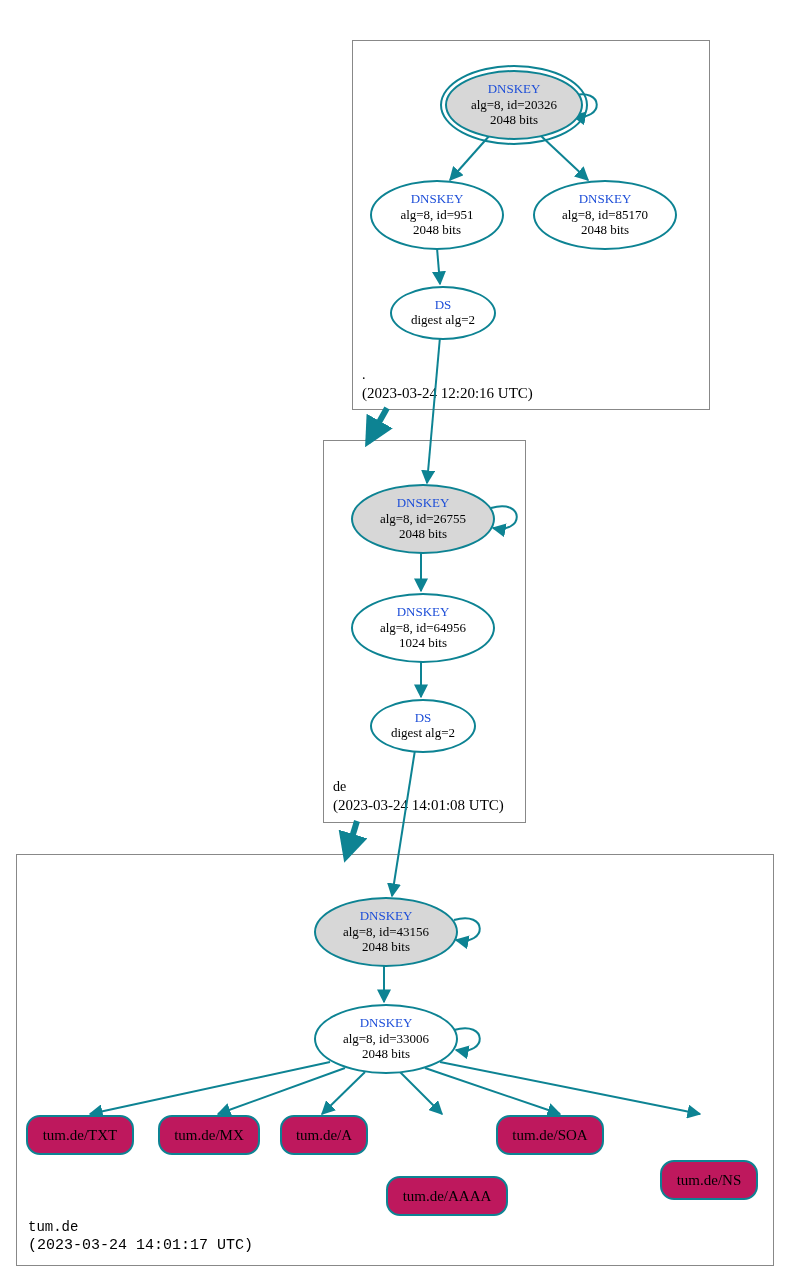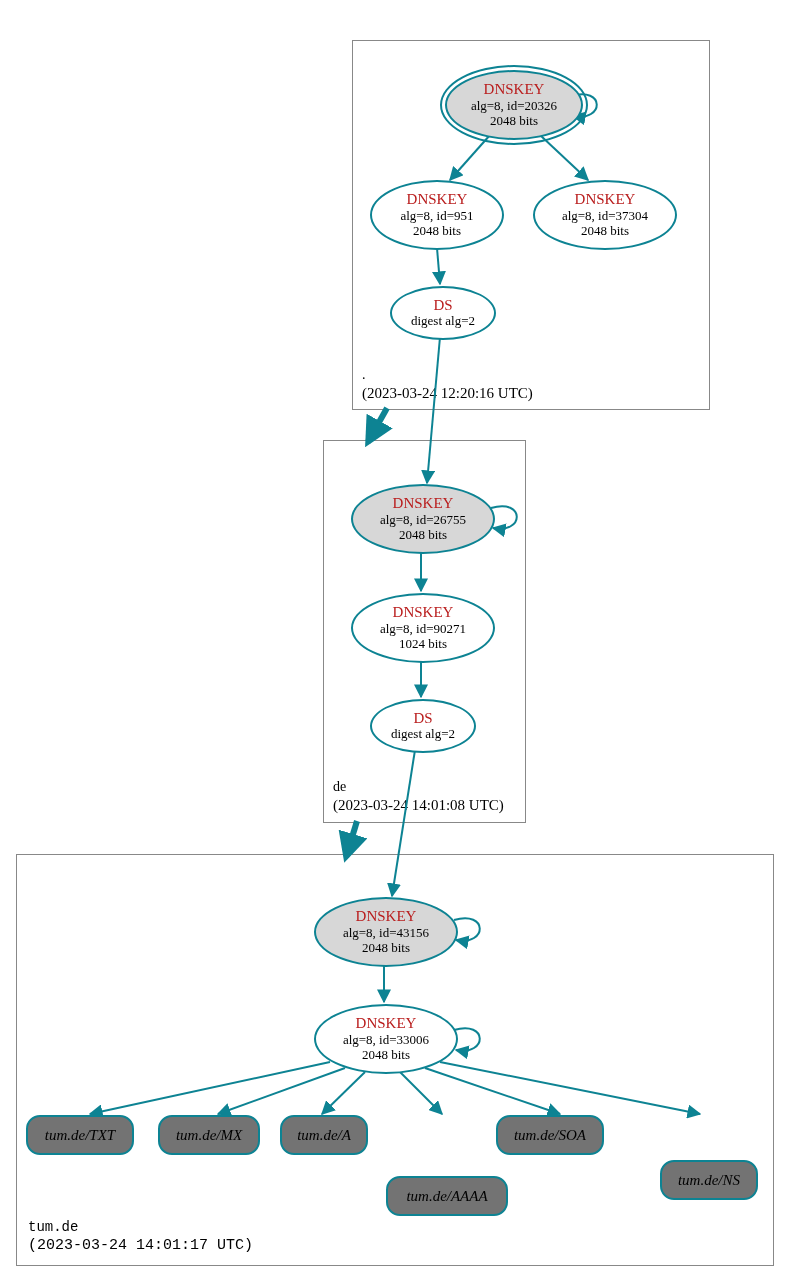--- a/index.html
+++ b/index.html
@@ -43,41 +43,40 @@
     content: "";
     position: absolute;
     top: -7px;
     left: -7px;
     right: -7px;
     bottom: -7px;
     border: 2px solid #0d8393;
     border-radius: 50%;
   }
   .node-title {
-    font-size: 15px;
-    color: #b91c1c;
+    font-size: 13px;
+    color: #1d4ed8;
     line-height: 1.1;
   }
   .node-sub {
     font-size: 13px;
     color: #000;
     line-height: 1.2;
   }
   .rrset {
     position: absolute;
     border: 2px solid #0d8393;
     border-radius: 14px;
-    background: #737373;
+    background: #be185d;
     display: flex;
     align-items: center;
     justify-content: center;
     font-size: 15px;
     color: #000;
     height: 36px;
-    font-style: italic;
   }
   svg.edges {
     position: absolute;
     top: 0;
     left: 0;
     width: 788px;
     height: 1278px;
     pointer-events: none;
   }
 </style>
@@ -155,38 +154,38 @@
 </div>
 
 <div class="node-ellipse" style="left:370px; top:180px; width:130px; height:66px;">
   <div class="node-title">DNSKEY</div>
   <div class="node-sub">alg=8, id=951</div>
   <div class="node-sub">2048 bits</div>
 </div>
 
 <div class="node-ellipse" style="left:533px; top:180px; width:140px; height:66px;">
   <div class="node-title">DNSKEY</div>
-  <div class="node-sub">alg=8, id=37304</div>
+  <div class="node-sub">alg=8, id=85170</div>
   <div class="node-sub">2048 bits</div>
 </div>
 
 <div class="node-ellipse" style="left:390px; top:286px; width:102px; height:50px;">
   <div class="node-title">DS</div>
   <div class="node-sub">digest alg=2</div>
 </div>
 
 <div class="node-ellipse ksk" style="left:351px; top:484px; width:140px; height:66px;">
   <div class="node-title">DNSKEY</div>
   <div class="node-sub">alg=8, id=26755</div>
   <div class="node-sub">2048 bits</div>
 </div>
 
 <div class="node-ellipse" style="left:351px; top:593px; width:140px; height:66px;">
   <div class="node-title">DNSKEY</div>
-  <div class="node-sub">alg=8, id=90271</div>
+  <div class="node-sub">alg=8, id=64956</div>
   <div class="node-sub">1024 bits</div>
 </div>
 
 <div class="node-ellipse" style="left:370px; top:699px; width:102px; height:50px;">
   <div class="node-title">DS</div>
   <div class="node-sub">digest alg=2</div>
 </div>
 
 <div class="node-ellipse ksk" style="left:314px; top:897px; width:140px; height:66px;">
   <div class="node-title">DNSKEY</div>

